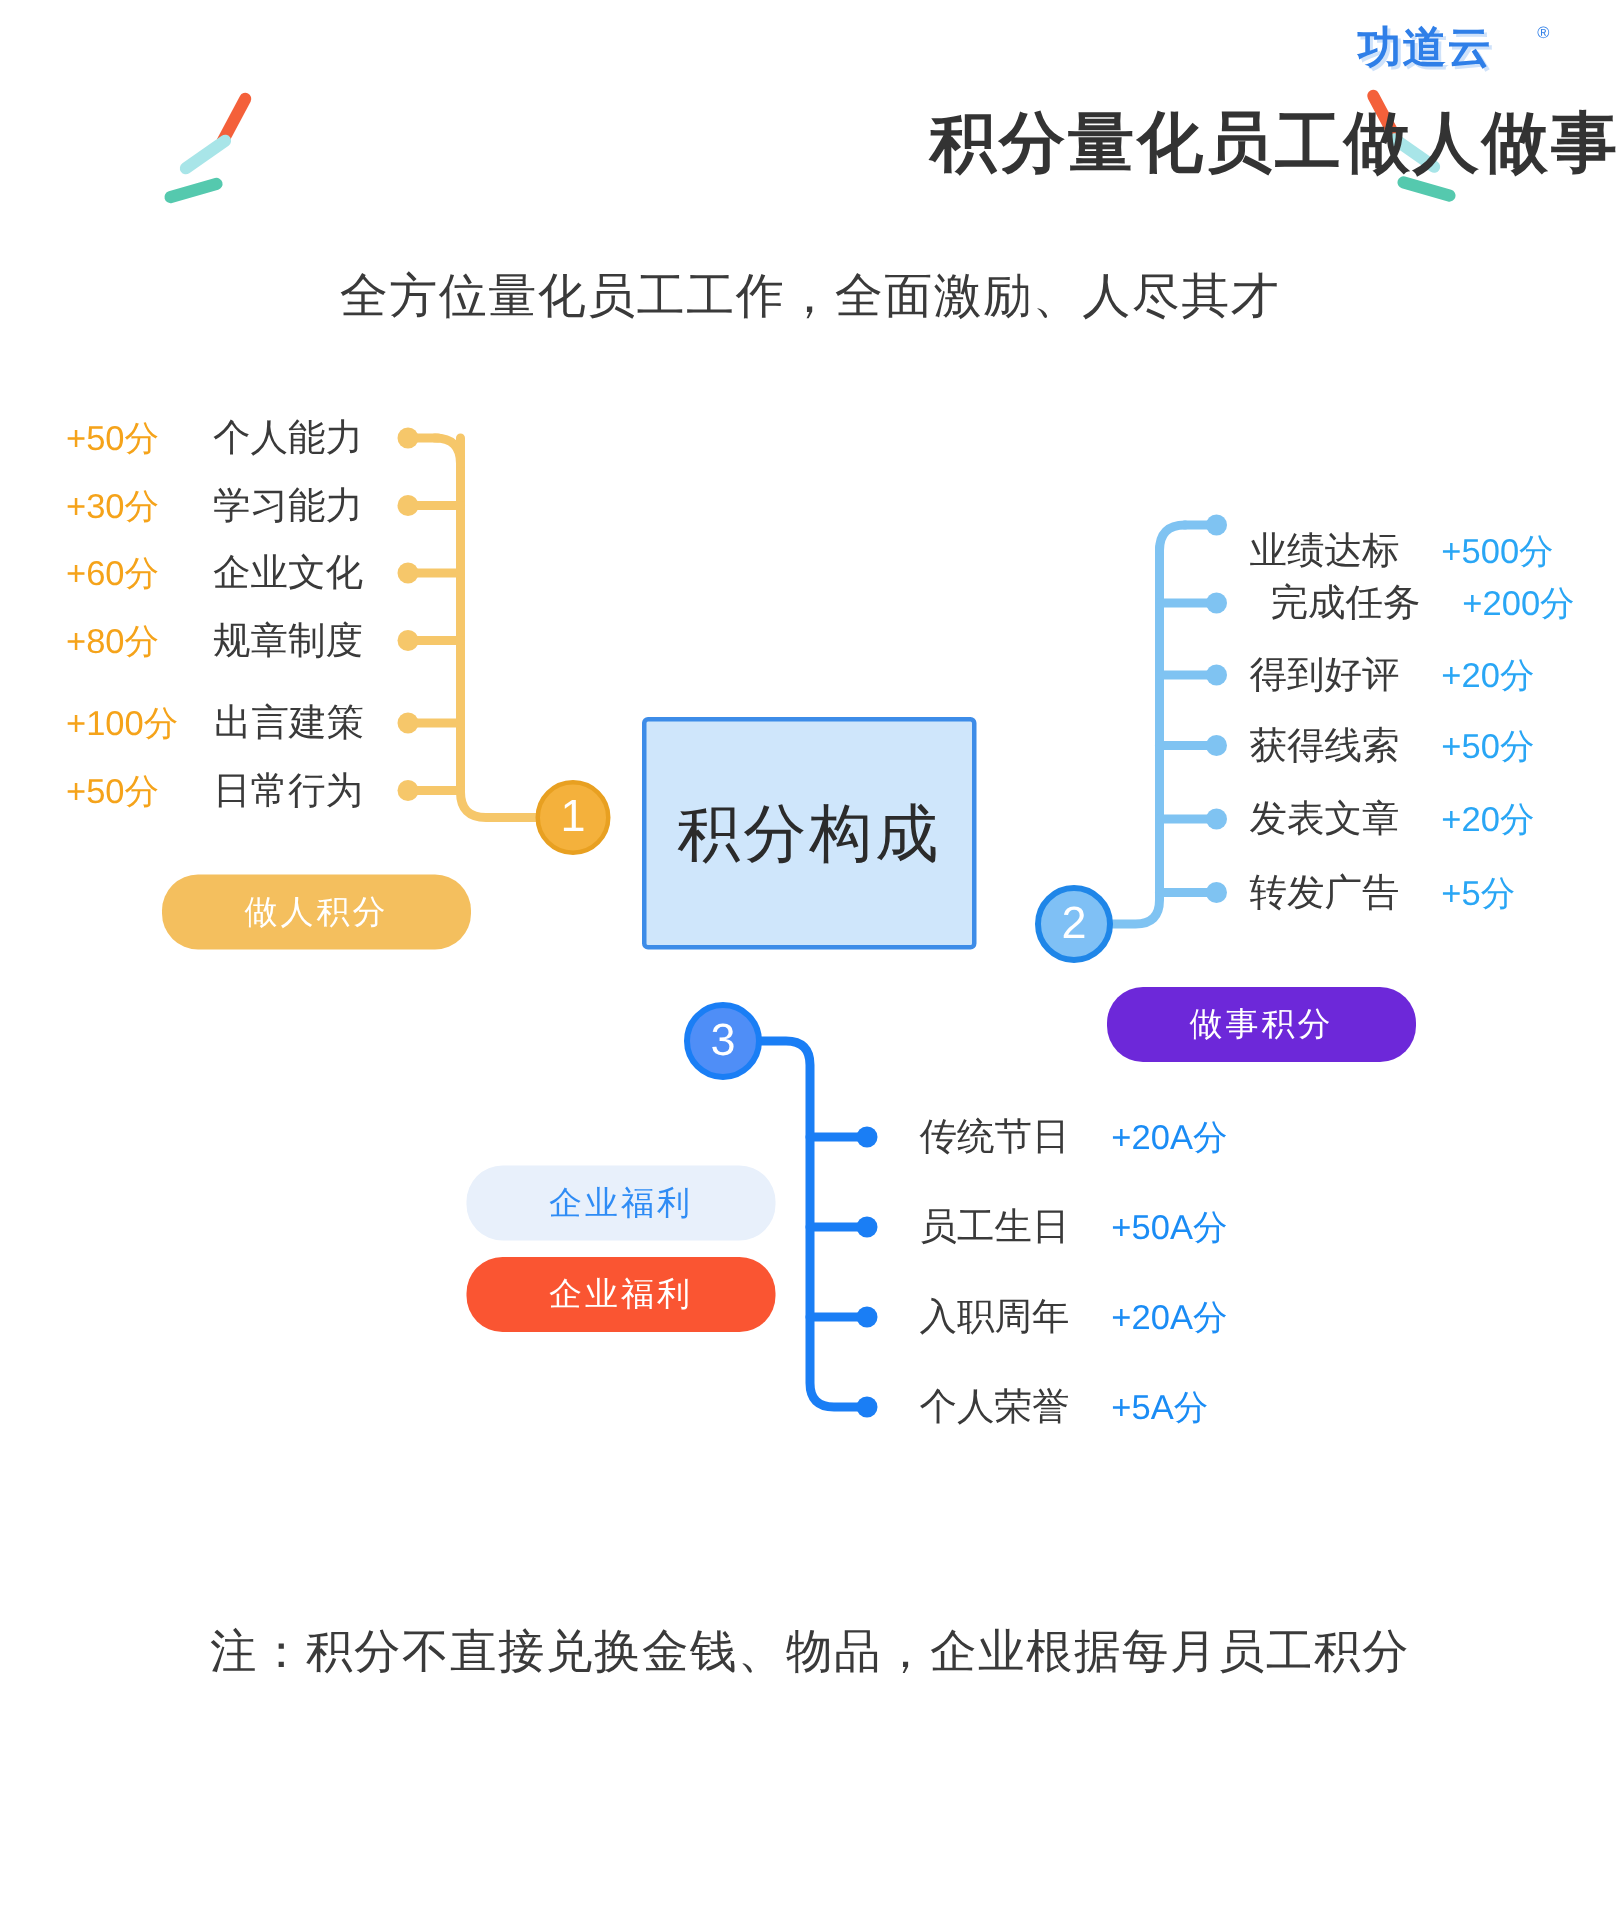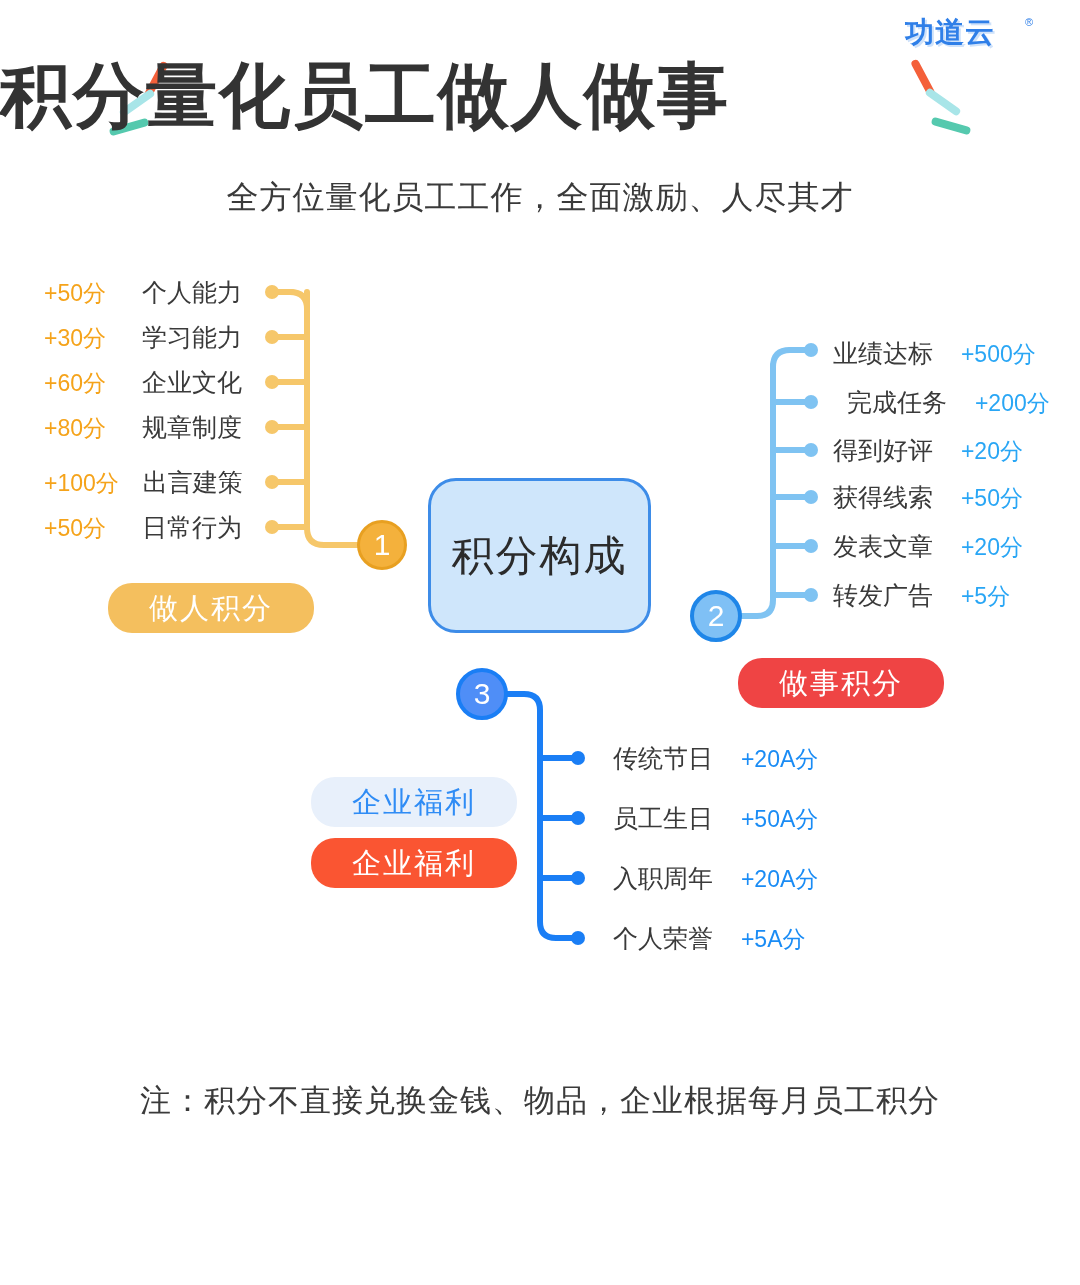--- a/index.html
+++ b/index.html
@@ -39,22 +39,22 @@
     font-size: 11px;
     color: #2f7fe8;
   }
 
   
   #title {
     position: absolute;
     top: 58px;
     left: 0;
     width: 1080px;
-    text-align: left;
-    font-size: 71px;
+    text-align: right;
+    font-size: 44px;
     font-weight: bold;
     color: #333333;
     letter-spacing: 2px;
     line-height: 76px;
   }
   #subtitle {
     position: absolute;
     top: 176px;
     left: 0;
     width: 1080px;
@@ -127,50 +127,50 @@
 
   
   #center-node {
     position: absolute;
     left: 428px;
     top: 478px;
     width: 223px;
     height: 155px;
     background: #cfe6fb;
     border: 3px solid #3d8ce8;
-    border-radius: 28px;
+    border-radius: 4px;
     box-sizing: border-box;
     text-align: center;
     line-height: 149px;
     font-size: 42px;
     color: #2b2b2b;
     letter-spacing: 2px;
   }
 
   
   .pill {
     position: absolute;
     border-radius: 24px;
     text-align: center;
-    font-size: 29px;
+    font-size: 22px;
     letter-spacing: 2px;
     box-sizing: border-box;
   }
   #pill-1 {
     left: 108px; top: 583px;
     width: 206px; height: 50px;
     line-height: 50px;
     background: #f4bf5e;
     color: #ffffff;
   }
   #pill-2 {
     left: 738px; top: 658px;
     width: 206px; height: 50px;
     line-height: 50px;
-    background: #ef4444;
+    background: #6d28d9;
     color: #ffffff;
   }
   #pill-3 {
     left: 311px; top: 777px;
     width: 206px; height: 50px;
     line-height: 50px;
     background: #e8f0fb;
     color: #2f8cf5;
   }
   #pill-4 {
@@ -292,21 +292,21 @@
   <span class="score orange">+100分</span>
   <span style="display:inline-block; width:10px;"></span>
   <span>出言建策</span>
 </div>
 <div class="row" style="left:44px; top:510px;">
   <span class="score orange">+50分</span>
   <span style="display:inline-block; width:22px;"></span>
   <span>日常行为</span>
 </div>
 
-<div class="row" style="left:833px; top:336px;">
+<div class="row" style="left:833px; top:350px;">
   <span>业绩达标</span>
   <span style="display:inline-block; width:14px;"></span>
   <span class="score blue">+500分</span>
 </div>
 <div class="row" style="left:833px; top:385px;margin-left:14px;">
   <span>完成任务</span>
   <span style="display:inline-block; width:14px;"></span>
   <span class="score blue">+200分</span>
 </div>
 <div class="row" style="left:833px; top:433px;">

